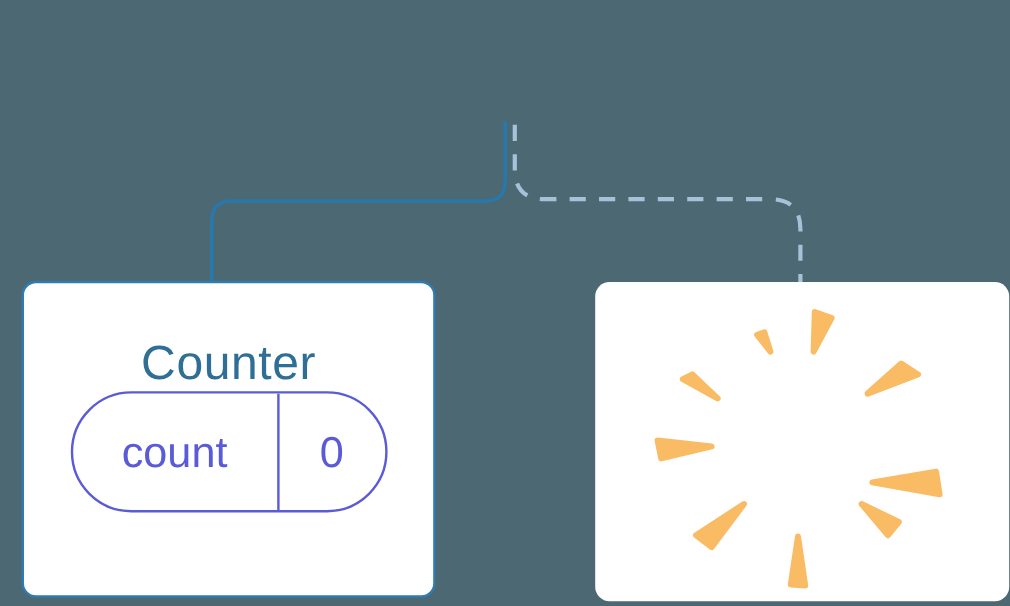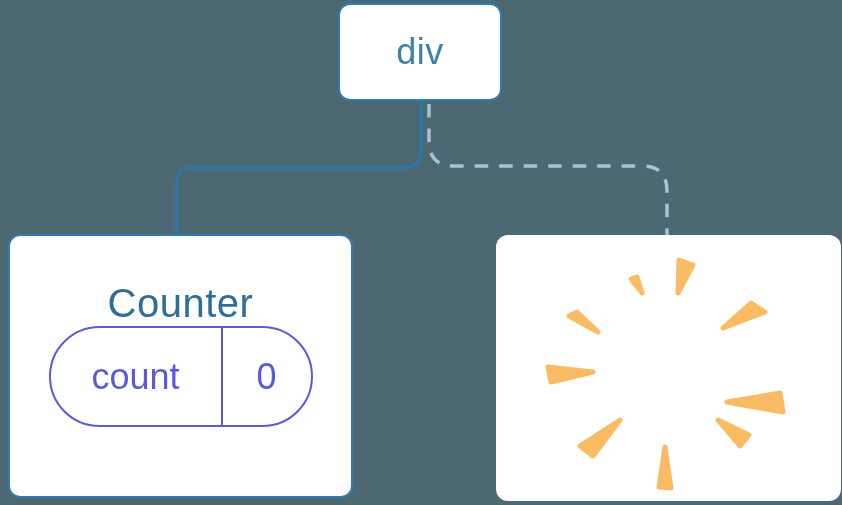--- a/index.html
+++ b/index.html
@@ -52,21 +52,21 @@
     display: flex;
     align-items: center;
     justify-content: center;
   }
   .node-div .label {
     font-size: 36px;
     color: var(--root-label);
     letter-spacing: 0.5px;
   }
   .node-counter {
-    left: 8px; top: 234px;
+    left: 18px; top: 234px;
     width: 345px; height: 264px;
     border: 2px solid var(--node-border);
     display: flex;
     flex-direction: column;
     align-items: center;
   }
   .counter-title {
     margin-top: 44px;
     font-size: 40px;
     line-height: 46px;
@@ -122,23 +122,20 @@
 </head>
 <body>
 
 <div class="canvas">
 
   <svg class="connector-svg" viewBox="0 0 842 505" aria-hidden="true">
     <path class="edge-solid" d="M 421 101 L 421 151 Q 421 167.5 404.5 167.5 L 193 167.5 Q 176.5 167.5 176.5 184 L 176.5 235"></path>
     <path class="edge-dashed" d="M 429 104 L 429 141 Q 429 166 454 166 L 642 166 Q 667 166 667 191 L 667 235"></path>
   </svg>
 
-  <div class="node node-div">
-    <span class="label">div</span>
-  </div>
 
   <div class="node node-counter">
     <div class="counter-title">Counter</div>
     <div class="state-pill">
       <div class="state-key-cell">
         <span class="state-text">count</span>
       </div>
       <div class="state-divider"></div>
       <div class="state-value-cell">
         <span class="state-text">0</span>

